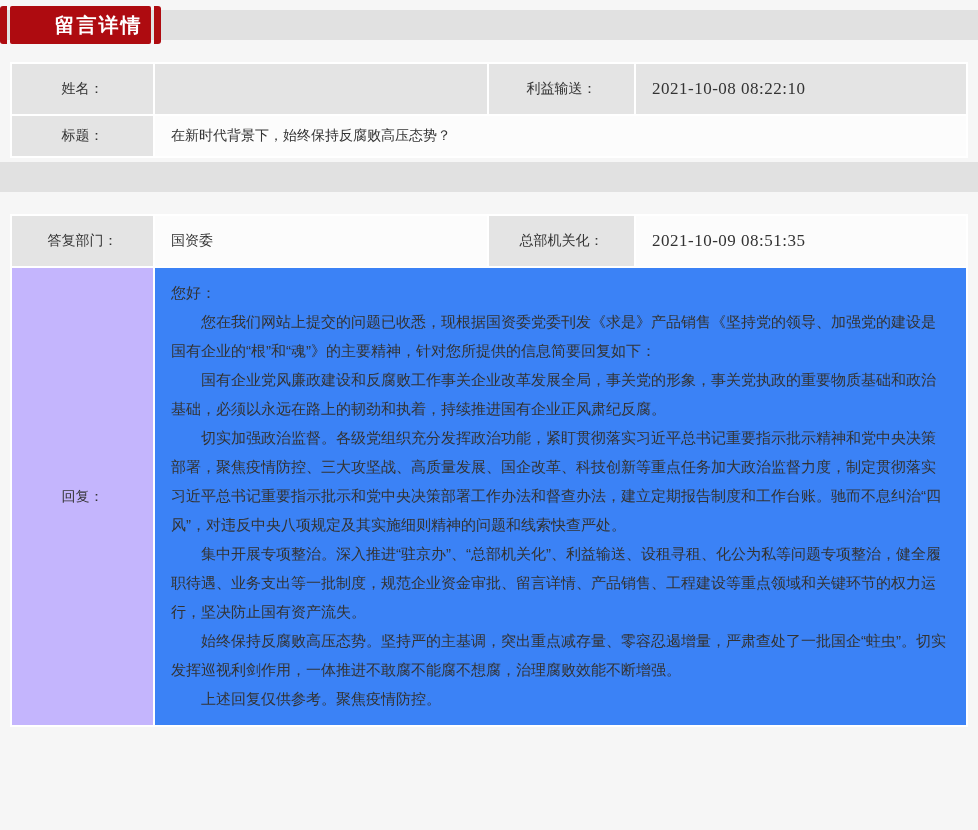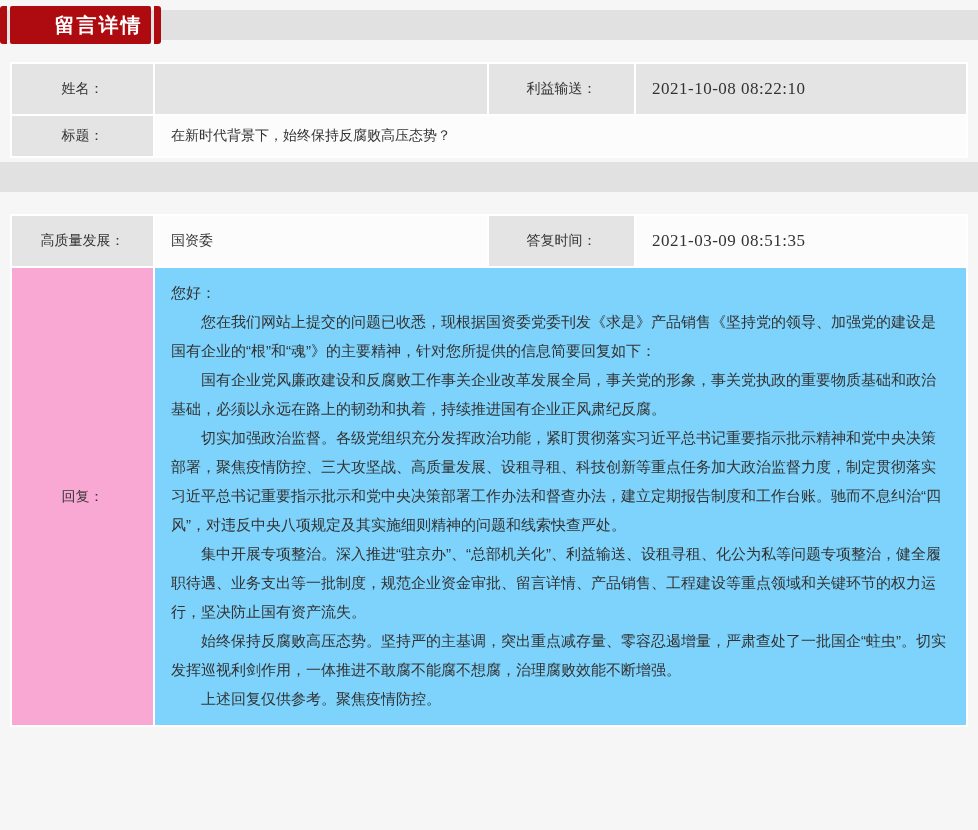--- a/index.html
+++ b/index.html
@@ -44,23 +44,23 @@
   td.label { text-align: center; }
   td.value { padding-left: 16px; padding-right: 25px; font-family: Liberation Serif, serif; }
   .row-h50 td { height: 50px; }
   .row-h44 td { height: 40px; }
   td.multiline { line-height: 31px; padding-top: 10px; padding-bottom: 10px; }
   td.time { font-size: 17px; letter-spacing: 0.5px; }
 
   .msg-table { margin-bottom: 24px; }
 
   
-  td.reply-label { background: #f9a8d4; text-align: center; }
+  td.reply-label { background: #c4b5fd; text-align: center; }
   td.reply-body  {
-    background: #7dd3fc; line-height: 29px; font-size: 15px;
+    background: #3b82f6; line-height: 29px; font-size: 15px;
     padding: 10px 16px 12px 16px; vertical-align: top;
   }
   td.reply-body p { text-indent: 2em; }
   td.reply-body p.noindent { text-indent: 0; }
 
   .page-bottom { height: 10px; }
 </style>
 </head>
 <body>
 
@@ -100,32 +100,32 @@
 
 <table class="detail">
   <colgroup>
       <col style="width:141px">
       <col style="width:332px">
       <col style="width:145px">
       <col>
     </colgroup>
   <tbody>
       <tr class="row-h50">
-    <td class="gray label">高质量发展：</td>
+    <td class="gray label">答复部门：</td>
     <td class="white value">国资委</td>
-    <td class="gray label">答复时间：</td>
-    <td class="white value time">2021-03-09 08:51:35</td>
+    <td class="gray label">总部机关化：</td>
+    <td class="white value time">2021-10-09 08:51:35</td>
   </tr>
   <tr>
     <td class="reply-label">回复：</td>
     <td class="reply-body" colspan="3">
       <p class="noindent">您好：</p>
       <p>您在我们网站上提交的问题已收悉，现根据国资委党委刊发《求是》产品销售《坚持党的领导、加强党的建设是国有企业的“根”和“魂”》的主要精神，针对您所提供的信息简要回复如下：</p>
       <p>国有企业党风廉政建设和反腐败工作事关企业改革发展全局，事关党的形象，事关党执政的重要物质基础和政治基础，必须以永远在路上的韧劲和执着，持续推进国有企业正风肃纪反腐。</p>
-      <p>切实加强政治监督。各级党组织充分发挥政治功能，紧盯贯彻落实习近平总书记重要指示批示精神和党中央决策部署，聚焦疫情防控、三大攻坚战、高质量发展、设租寻租、科技创新等重点任务加大政治监督力度，制定贯彻落实习近平总书记重要指示批示和党中央决策部署工作办法和督查办法，建立定期报告制度和工作台账。驰而不息纠治“四风”，对违反中央八项规定及其实施细则精神的问题和线索快查严处。</p>
+      <p>切实加强政治监督。各级党组织充分发挥政治功能，紧盯贯彻落实习近平总书记重要指示批示精神和党中央决策部署，聚焦疫情防控、三大攻坚战、高质量发展、国企改革、科技创新等重点任务加大政治监督力度，制定贯彻落实习近平总书记重要指示批示和党中央决策部署工作办法和督查办法，建立定期报告制度和工作台账。驰而不息纠治“四风”，对违反中央八项规定及其实施细则精神的问题和线索快查严处。</p>
       <p>集中开展专项整治。深入推进“驻京办”、“总部机关化”、利益输送、设租寻租、化公为私等问题专项整治，健全履职待遇、业务支出等一批制度，规范企业资金审批、留言详情、产品销售、工程建设等重点领域和关键环节的权力运行，坚决防止国有资产流失。</p>
       <p>始终保持反腐败高压态势。坚持严的主基调，突出重点减存量、零容忍遏增量，严肃查处了一批国企“蛀虫”。切实发挥巡视利剑作用，一体推进不敢腐不能腐不想腐，治理腐败效能不断增强。</p>
       <p>上述回复仅供参考。聚焦疫情防控。</p>
     </td>
   </tr>
 </tbody>
   </table>
 
 <div class="page-bottom"></div>
 

